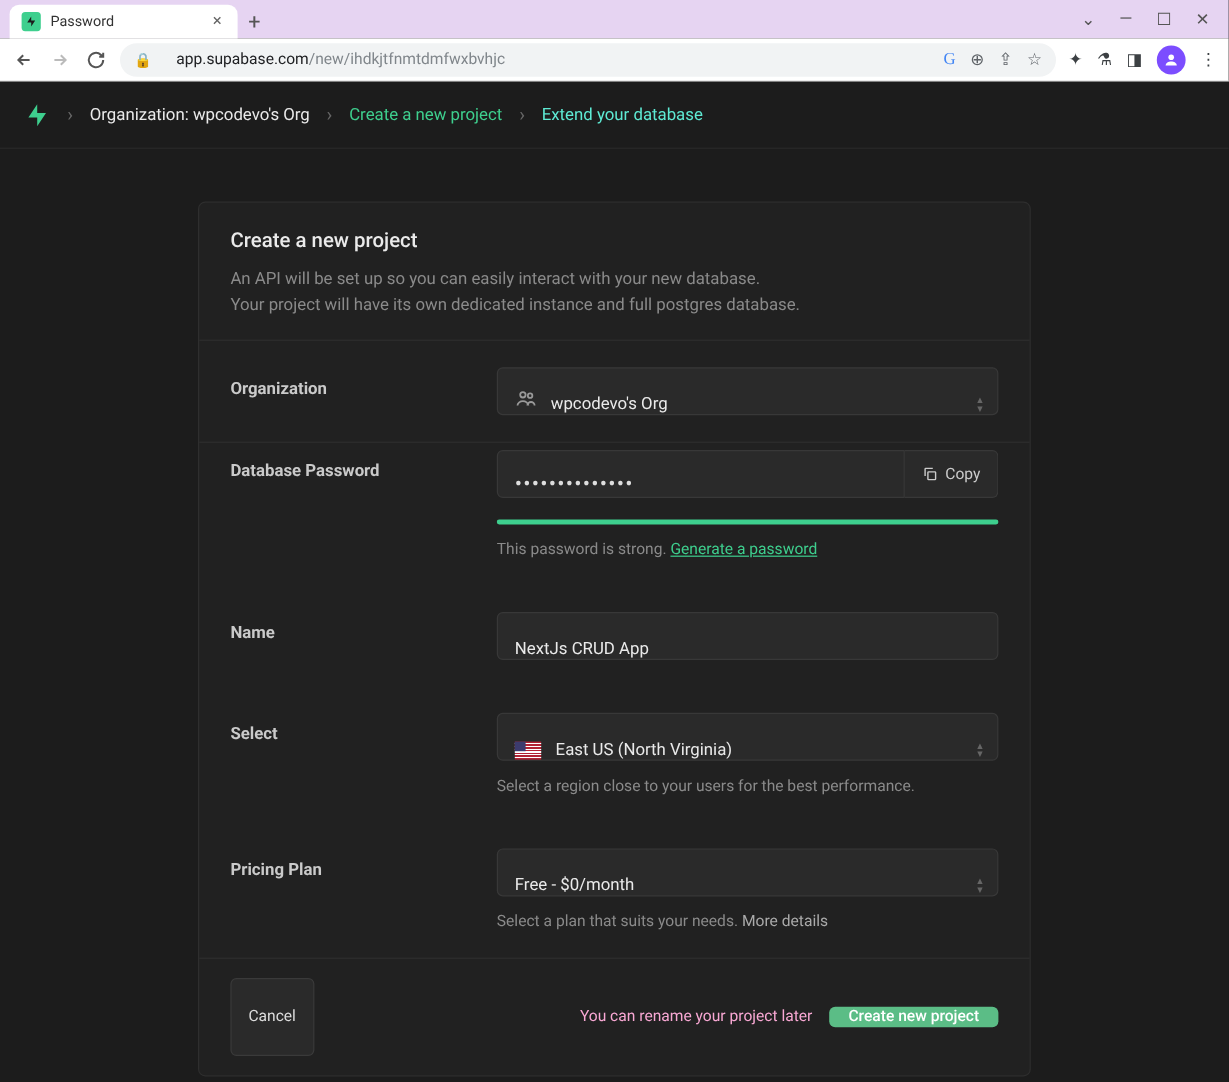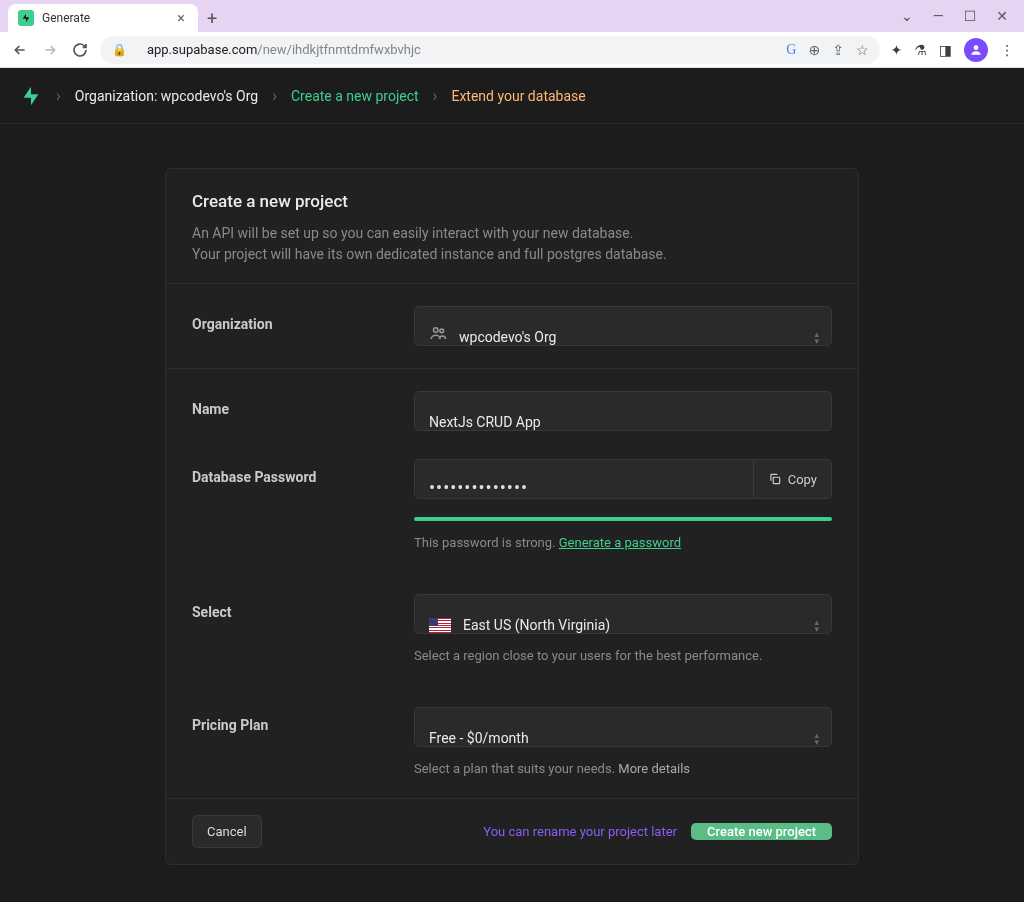--- a/index.html
+++ b/index.html
@@ -31,21 +31,21 @@
     .ext-icons span { color: #3c4043; font-size: 14px; cursor: pointer; }
     .avatar { width: 24px; height: 24px; border-radius: 50%; background: #7c4dff; display: flex; align-items: center; justify-content: center; color: white; font-size: 11px; }
     
     
     .app { height: 834px; background: #1c1c1c; color: #eee; overflow: hidden; }
     .topbar { height: 56px; display: flex; align-items: center; padding: 0 20px; gap: 14px; border-bottom: 1px solid #2a2a2a; }
     .logo { width: 22px; height: 22px; }
     .bc-sep { color: #666; }
     .bc-item { font-size: 14px; color: #eaeaea; cursor: pointer; }
     .bc-item.active { color: #3ecf8e; }
-    .bc-item.muted { color: #fdba74; }
+    .bc-item.muted { color: #5eead4; }
     
     .content { padding: 44px 0; display: flex; justify-content: center; }
     .card { width: 694px; background: #212121; border-radius: 6px; border: 1px solid #2e2e2e; }
     .card-header { padding: 22px 26px 18px; }
     .card-title { font-size: 17px; font-weight: 500; color: #eaeaea; }
     .card-desc { margin-top: 12px; font-size: 14px; color: #8a8a8a; line-height: 1.5; }
     
     .form-section { border-top: 1px solid #2e2e2e; }
     .row { display: flex; padding: 22px 26px; align-items: flex-start; }
     .row-label { width: 222px; font-size: 14px; color: #cacaca; padding-top: 10px; font-weight: bold; }
@@ -59,37 +59,37 @@
     .copy-btn { height: 40px; padding: 0 14px; background: #2a2a2a; border: 1px solid #383838; border-left: none; border-radius: 0 5px 5px 0; display: flex; align-items: center; gap: 6px; color: #ccc; font-size: 13px; cursor: pointer; }
     .pwd-input { border-radius: 5px 0 0 5px; }
     .strength-bar { height: 4px; background: #3ecf8e; margin-top: 18px; border-radius: 2px; }
     .hint { margin-top: 14px; font-size: 13px; color: #8a8a8a; }
     .hint a { color: #3ecf8e; text-decoration: underline; cursor: pointer; }
     .hint .link-muted { color: #aaa; cursor: pointer; }
     .flag { width: 22px; height: 15px; margin-right: 12px; display: inline-block; position: relative; background: linear-gradient(to bottom, #B22234 0%, #B22234 7.7%, white 7.7%, white 15.4%, #B22234 15.4%, #B22234 23.1%, white 23.1%, white 30.8%, #B22234 30.8%, #B22234 38.5%, white 38.5%, white 46.2%, #B22234 46.2%, #B22234 53.8%, white 53.8%, white 61.5%, #B22234 61.5%, #B22234 69.2%, white 69.2%, white 76.9%, #B22234 76.9%, #B22234 84.6%, white 84.6%, white 92.3%, #B22234 92.3%); }
     .flag::before { content: ""; position: absolute; top: 0; left: 0; width: 40%; height: 54%; background: #3C3B6E; }
     
     .footer { border-top: 1px solid #2e2e2e; padding: 16px 26px; display: flex; align-items: center; }
-    .btn-cancel { padding: 8px 14px; background: #2a2a2a; border: 1px solid #3a3a3a; border-radius: 5px; color: #ddd; font-size: 13px; cursor: pointer; }
+    .btn-cancel { padding: 24px 14px; background: #2a2a2a; border: 1px solid #3a3a3a; border-radius: 5px; color: #ddd; font-size: 13px; cursor: pointer; }
     .footer-spacer { flex: 1; }
-    .footer-hint { color: #8b5cf6; font-size: 13px; margin-right: 14px; }
+    .footer-hint { color: #f9a8d4; font-size: 13px; margin-right: 14px; }
     .btn-primary { padding: 1px 16px; background: #5bbd86; border-radius: 5px; color: #fff; font-size: 13px; font-weight: 500; cursor: pointer; border: none; }
   </style>
 </head>
 <body>
 
 <div class="browser-titlebar">
   <div class="tab-strip">
     <div class="tab">
       <div class="tab-favicon">
         <svg viewBox="0 0 24 24" fill="none">
             <path d="M12 2L4 14h8v8l8-12h-8V2z" fill="#1c1c1c"></path>
           </svg>
       </div>
-      <span class="tab-title">Generate</span>
+      <span class="tab-title">Password</span>
       <span class="tab-close">×</span>
     </div>
     <div class="new-tab">+</div>
   </div>
   <div class="window-ctrls">
     <span>⌄</span>
     <span>—</span>
     <span>☐</span>
     <span>✕</span>
   </div>
@@ -177,29 +177,20 @@
               <span class="chev">
                   <span>▴</span>
                   <span>▾</span>
                 </span>
             </div>
           </div>
         </div>
       </div>
 
       <div class="form-section">
-        <div class="row">
-          <div class="row-label">Name</div>
-          <div class="row-field">
-            <div class="input">
-              <span>NextJs CRUD App</span>
-            </div>
-          </div>
-        </div>
-
         <div class="row" style="padding-top:6px">
           <div class="row-label">Database Password</div>
           <div class="row-field">
             <div class="pwd-wrap">
               <div class="input pwd-input">
                 <span>••••••••••••••</span>
               </div>
               <div class="copy-btn">
                 <svg width="14" height="14" viewBox="0 0 24 24" fill="none" stroke="currentColor" stroke-width="2">
                     <rect x="9" y="9" width="11" height="11" rx="1"></rect>
@@ -209,20 +200,29 @@
               </div>
             </div>
             <div class="strength-bar"></div>
             <div class="hint">
               <span>This password is strong. </span><a>Generate a password</a>
             </div>
           </div>
         </div>
 
         <div class="row">
+          <div class="row-label">Name</div>
+          <div class="row-field">
+            <div class="input">
+              <span>NextJs CRUD App</span>
+            </div>
+          </div>
+        </div>
+
+        <div class="row">
           <div class="row-label">Select</div>
           <div class="row-field">
             <div class="select">
               <span class="flag"></span>
               <span>East US (North Virginia)</span>
               <span class="chev">
                   <span>▴</span>
                   <span>▾</span>
                 </span>
             </div>

